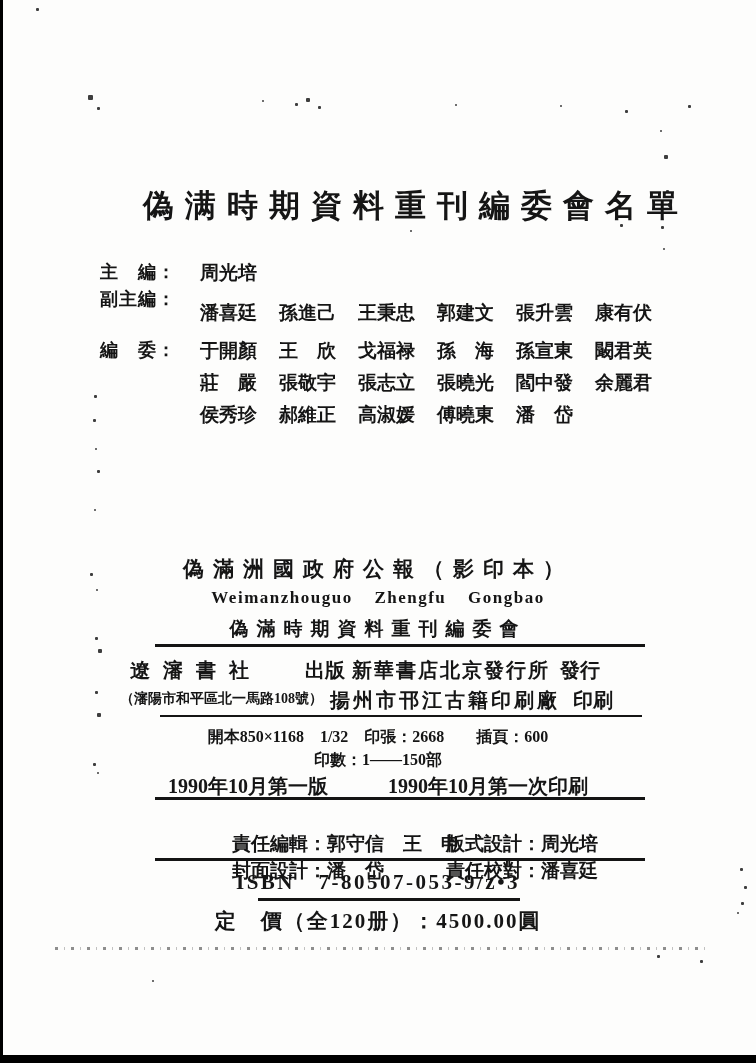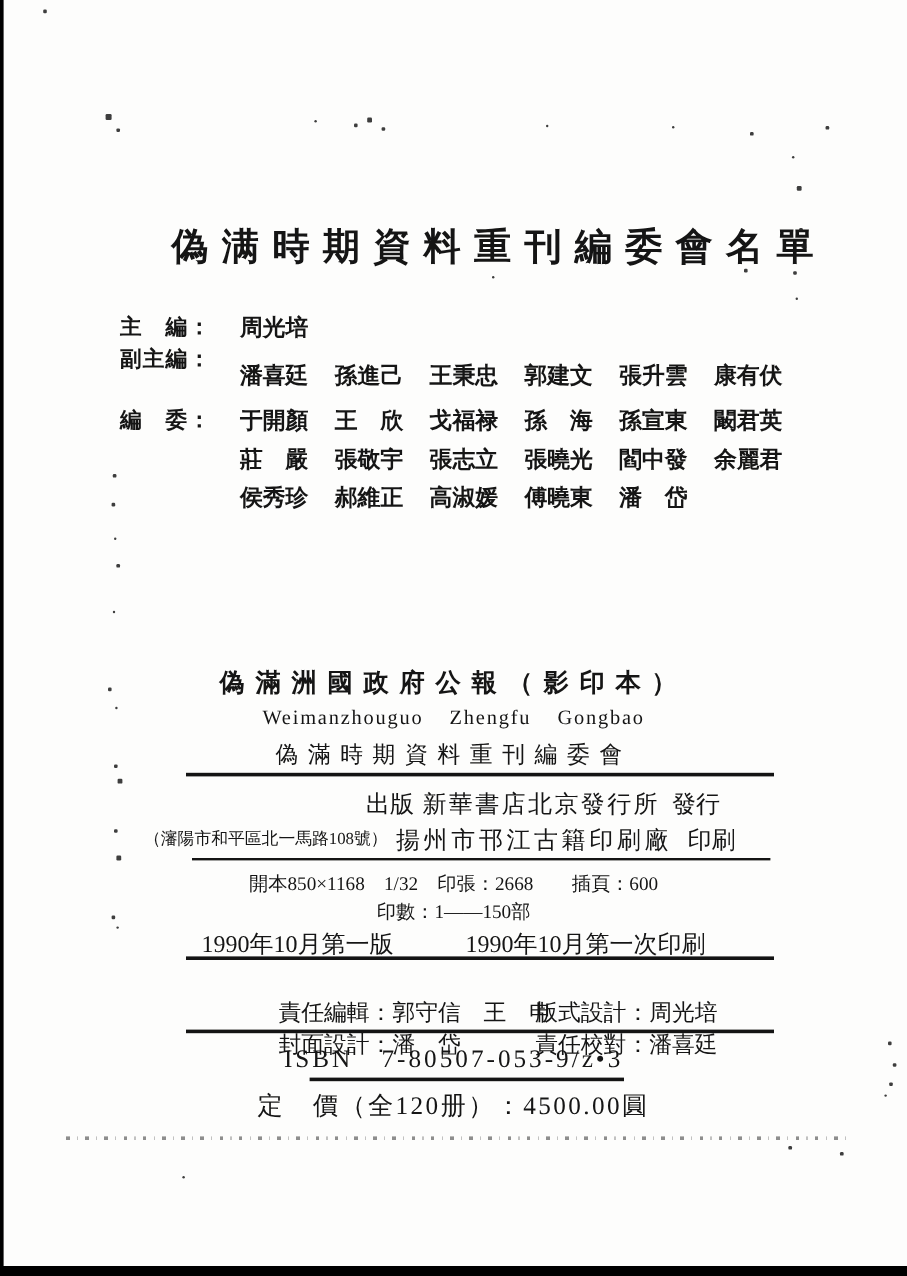--- a/index.html
+++ b/index.html
@@ -1,21 +1,21 @@
 <!DOCTYPE html>
 <html><head>
 <meta charset="utf-8">
 <style>
   html,body{margin:0;padding:0;background:#ffffff;}
   .page{
     position:relative;width:756px;height:1063px;background:#fdfdfc;overflow:hidden;
     font-family:"Liberation Serif","DejaVu Serif",serif;color:#151515;
   }
   .abs{position:absolute;}
-  .b{font-weight:normal;}
+  .b{font-weight:bold;}
   .doc-title{
     position:absolute;left:143px;top:185px;margin:0;
     font-size:31px;font-weight:900;letter-spacing:11px;white-space:pre;
   }
   .lbl{
     position:absolute;left:100px;font-size:18px;font-weight:900;
     letter-spacing:1px;white-space:pre;
   }
   .names{
     position:absolute;left:200px;display:flex;gap:22px;
@@ -85,20 +85,21 @@
     <span>傅曉東</span>
     <span>潘　岱</span>
   </div>
 
   <div class="cline b" style="top:555px;font-size:21px;font-weight:900;letter-spacing:9px">偽滿洲國政府公報（影印本）</div>
   <div class="cline b" style="top:588px;font-size:17px;letter-spacing:1.5px;word-spacing:16px">Weimanzhouguo Zhengfu Gongbao</div>
   <div class="cline b" style="top:616px;font-size:19px;letter-spacing:8px">偽滿時期資料重刊編委會</div>
 
   <div class="rule" style="top:644px;height:3px"></div>
 
+  <span class="abs b" style="left:130px;top:657px;font-size:20px;letter-spacing:13px;white-space:pre">遼瀋書社</span>
   <span class="abs b" style="left:305px;top:657px;font-size:20px">出版</span>
   <span class="abs b" style="left:352px;top:657px;font-size:20px;letter-spacing:2px">新華書店北京發行所</span>
   <span class="abs b" style="left:560px;top:657px;font-size:20px">發行</span>
 
   <span class="abs b" style="left:120px;top:690px;font-size:14px">（瀋陽市和平區北一馬路108號）</span>
   <span class="abs b" style="left:330px;top:687px;font-size:20px;letter-spacing:3px">揚州市邗江古籍印刷廠</span>
   <span class="abs b" style="left:573px;top:687px;font-size:20px">印刷</span>
 
   <div class="rule" style="top:715px;height:2px;left:160px;width:482px"></div>
 

